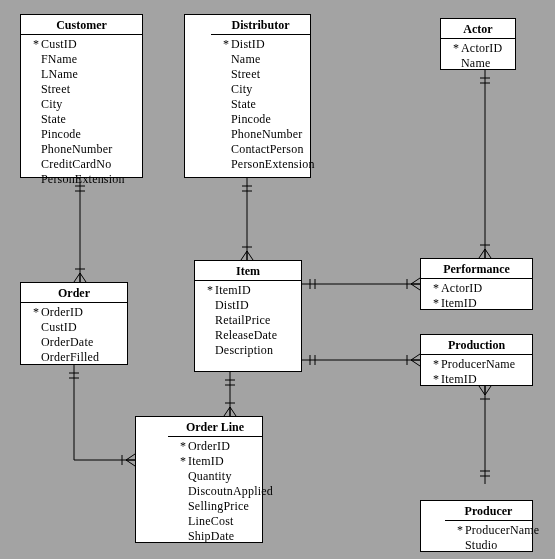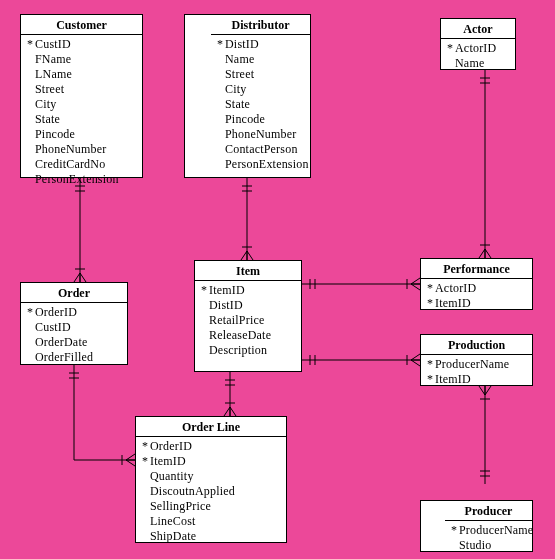--- a/index.html
+++ b/index.html
@@ -7,21 +7,21 @@
     padding: 0;
     background: #fff;
     font-family: "Times New Roman", Georgia, serif;
     font-size: 12px;
     color: #000;
   }
   .canvas {
     position: relative;
     width: 555px;
     height: 559px;
-    background: #ec4899;
+    background: #a3a3a3;
   }
   svg.connectors {
     position: absolute;
     left: 0; top: 0;
     width: 555px; height: 559px;
     pointer-events: none;
   }
   .entity {
     position: absolute;
     border: 1px solid #000;
@@ -34,20 +34,21 @@
     font-weight: bold;
     box-sizing: border-box;
   }
   .entity .attrs {
     padding: 2px 6px 4px 6px;
   }
   .attr {
     white-space: nowrap;
     line-height: 1.25;
     letter-spacing: 0.2px;
+    margin-left: 6px;
   }
   .attr .star {
     display: inline-block;
     width: 8px;
   }
 </style>
 </head>
 <body>
 <div class="canvas">
 
@@ -220,21 +221,21 @@
         <div class="attr"><span class="star">*</span><span>ItemID</span></div>
       </div>
 </div>
 <div class="entity" id="ent-production" style="left: 420px; top: 334px; width: 113px; height: 52px;">
   <div class="title" style="height: 20px; line-height: 20px;">Production</div>
   <div class="attrs">
         <div class="attr"><span class="star">*</span><span>ProducerName</span></div>
         <div class="attr"><span class="star">*</span><span>ItemID</span></div>
       </div>
 </div>
-<div class="entity" id="ent-orderline" style="left: 135px; top: 416px; width: 152px; height: 127px;">
+<div class="entity" id="ent-orderline" style="left: 135px; top: 416px; width: 128px; height: 127px; padding-left: 32px;">
   <div class="title" style="height: 20px; line-height: 20px;">Order Line</div>
   <div class="attrs">
         <div class="attr"><span class="star">*</span><span>OrderID</span></div>
         <div class="attr"><span class="star">*</span><span>ItemID</span></div>
         <div class="attr"><span class="star"></span><span>Quantity</span></div>
         <div class="attr"><span class="star"></span><span>DiscoutnApplied</span></div>
         <div class="attr"><span class="star"></span><span>SellingPrice</span></div>
         <div class="attr"><span class="star"></span><span>LineCost</span></div>
         <div class="attr"><span class="star"></span><span>ShipDate</span></div>
       </div>

